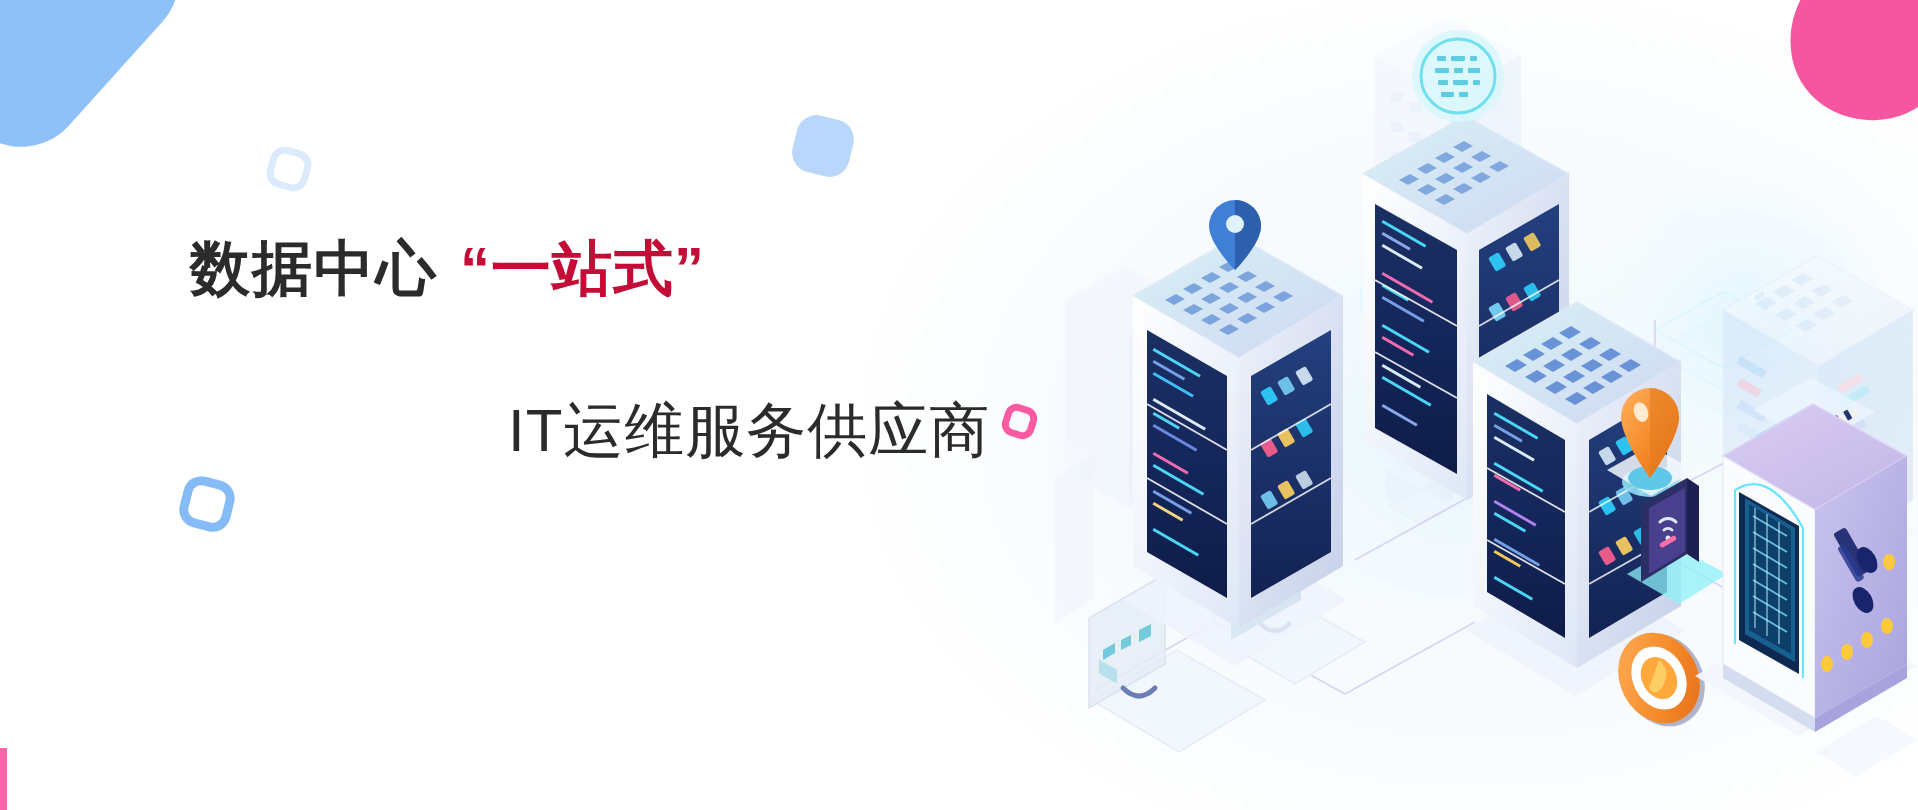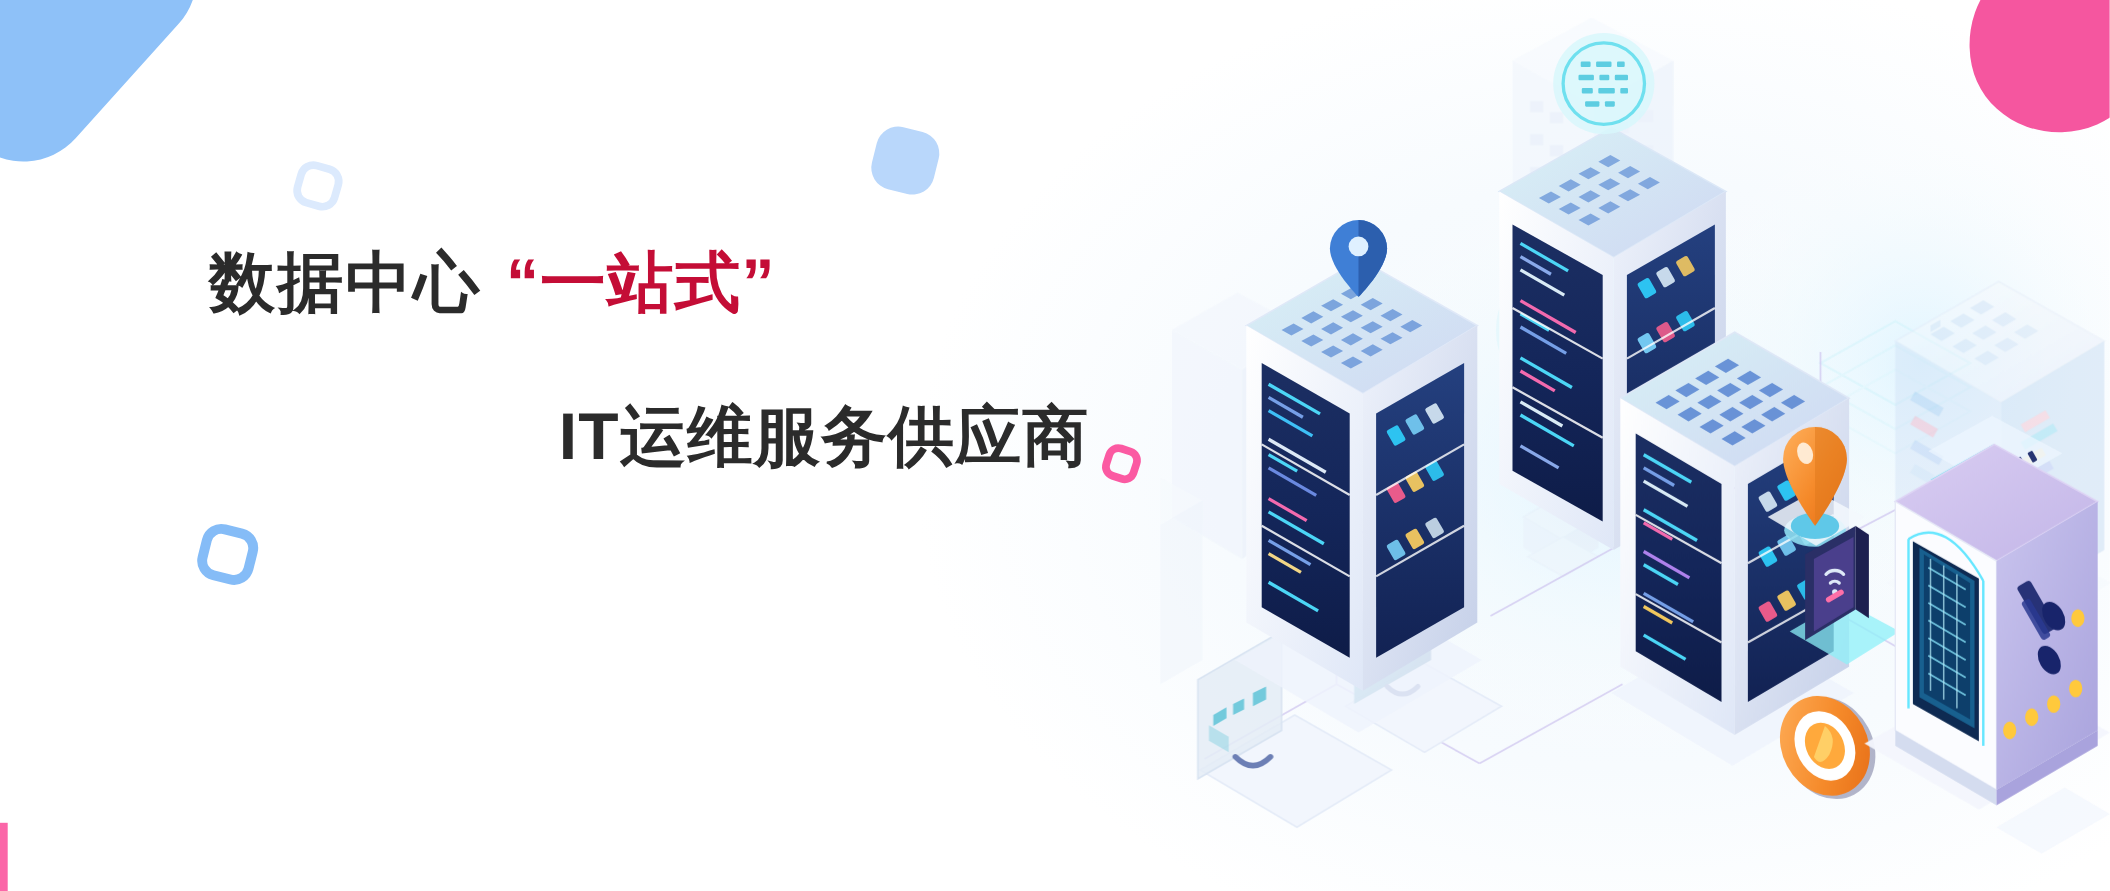--- a/index.html
+++ b/index.html
@@ -91,41 +91,41 @@
     border: 7px solid #fb5aa2;
     border-radius: 12px;
     transform: rotate(18deg);
     box-sizing: border-box;
   }
 
   
   .copy {
     position: absolute;
     left: 190px;
-    top: 224px;
+    top: 236px;
     width: 900px;
   }
   .headline-1 {
     font-size: 60px;
     font-weight: bold;
     letter-spacing: 2px;
     line-height: 1.1;
     color: #2b2b2b;
     white-space: nowrap;
   }
   .headline-1 .accent {
     color: #c40d36;
     margin-left: 22px;
     letter-spacing: 1px;
   }
   .headline-2 {
-    margin-top: 74px;
+    margin-top: 96px;
     margin-left: 318px;
     font-size: 60px;
-    font-weight: bold;
+    font-weight: normal;
     letter-spacing: 1px;
     line-height: 1.1;
     color: #2b2b2b;
     white-space: nowrap;
   }
 
   
   .art {
     position: absolute;
     left: 1055px;

